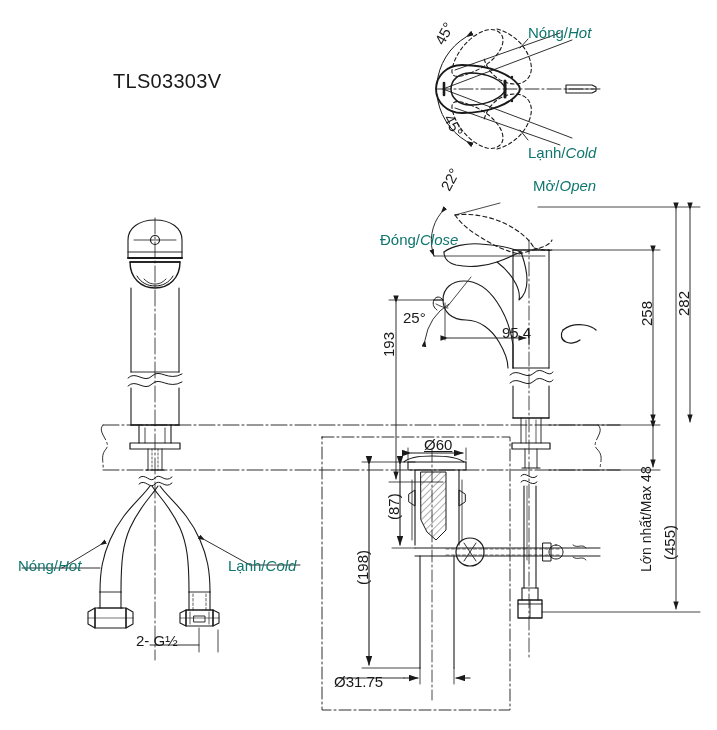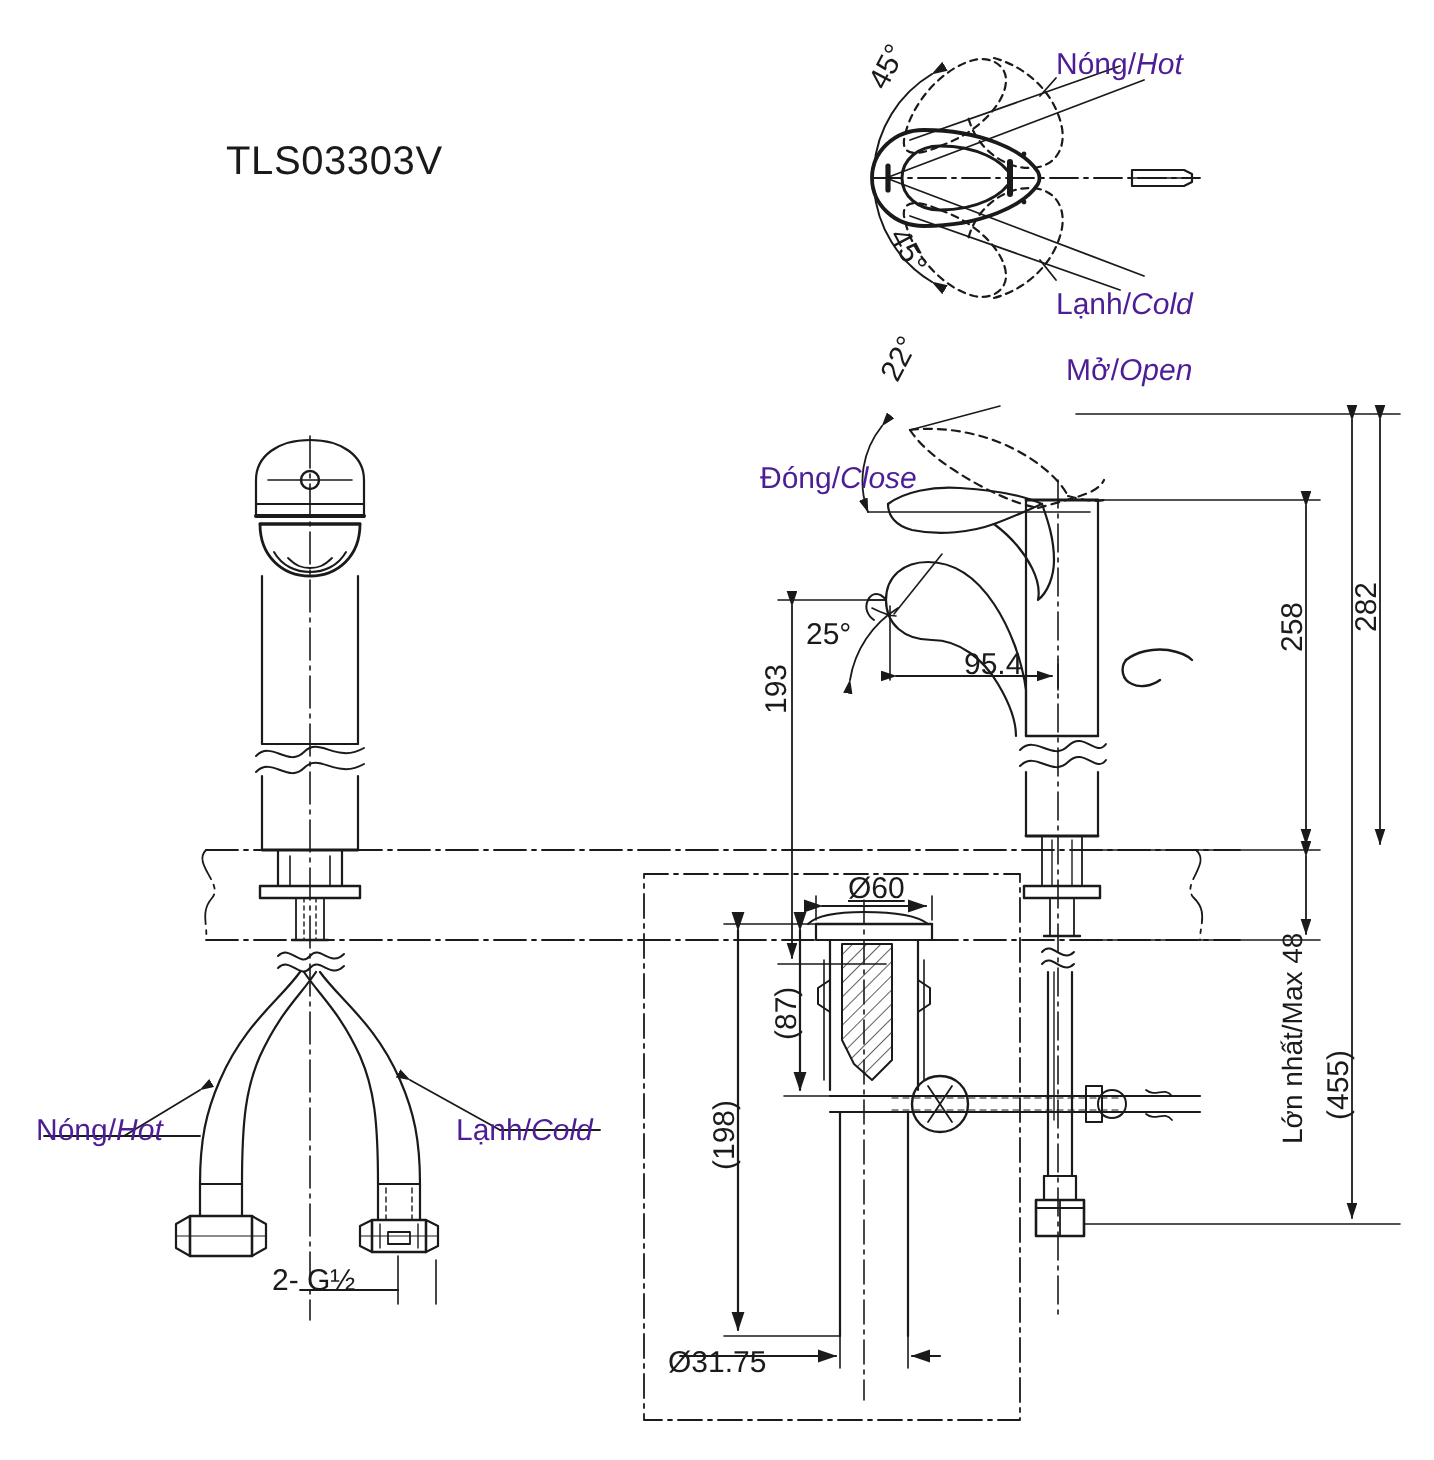--- a/index.html
+++ b/index.html
@@ -1,20 +1,20 @@
 <!DOCTYPE html>
 <html><head>
 <meta charset="utf-8">
 <style>
   html,body{margin:0;padding:0;background:#ffffff;}
   body{width:717px;height:730px;position:relative;overflow:hidden;
        font-family:"Liberation Sans",sans-serif;color:#1a1a1a;}
   #stage{position:absolute;left:0;top:0;width:717px;height:730px;}
   svg{position:absolute;left:0;top:0;width:717px;height:730px;}
-  .lbl{position:absolute;white-space:nowrap;font-size:15px;color:#4c1d95;line-height:1;}
+  .lbl{position:absolute;white-space:nowrap;font-size:15px;color:#0f766e;line-height:1;}
   .lbl .it{font-style:italic;}
   .dim{position:absolute;white-space:nowrap;font-size:15px;color:#1a1a1a;line-height:1;}
   .vert{transform-origin:left top;transform:rotate(-90deg);}
   .title{position:absolute;font-size:20px;letter-spacing:.3px;color:#1a1a1a;text-align:center;}
   .rot45{transform-origin:left top;}
 </style>
 </head>
 <body>
 
 <div id="stage">
@@ -327,21 +327,21 @@
 
   <div class="lbl" style="left:528px;top:25px;">Nóng/<span class="it">Hot</span></div>
   <div class="lbl" style="left:528px;top:145px;">Lạnh/<span class="it">Cold</span></div>
   <div class="dim rot45" style="left:432px;top:40px;transform:rotate(-62deg);">45°</div>
   <div class="dim rot45" style="left:455px;top:112px;transform:rotate(62deg);">45°</div>
 
   <div class="lbl" style="left:500px;top:178px;margin-left:33px;">Mở/<span class="it">Open</span></div>
   <div class="lbl" style="left:380px;top:232px;">Đóng/<span class="it">Close</span></div>
   <div class="dim" style="left:438px;top:186px;transform-origin:left top;transform:rotate(-62deg);">22°</div>
   <div class="dim" style="left:403px;top:310px;">25°</div>
-  <div class="dim" style="left:482px;top:325px;">95.4</div>
+  <div class="dim" style="left:502px;top:325px;">95.4</div>
   <div class="dim vert" style="left:381px;top:357px;">193</div>
   <div class="dim vert" style="left:639px;top:326px;">258</div>
   <div class="dim vert" style="left:676px;top:316px;">282</div>
   <div class="dim vert" style="left:639px;top:572px;font-size:14px;">Lớn nhất/Max 48</div>
   <div class="dim vert" style="left:662px;top:560px;">(455)</div>
 
   <div class="lbl" style="left:18px;top:558px;">Nóng/<span class="it">Hot</span></div>
   <div class="lbl" style="left:228px;top:558px;">Lạnh/<span class="it">Cold</span></div>
   <div class="dim" style="left:136px;top:633px;">2- G½</div>
 

